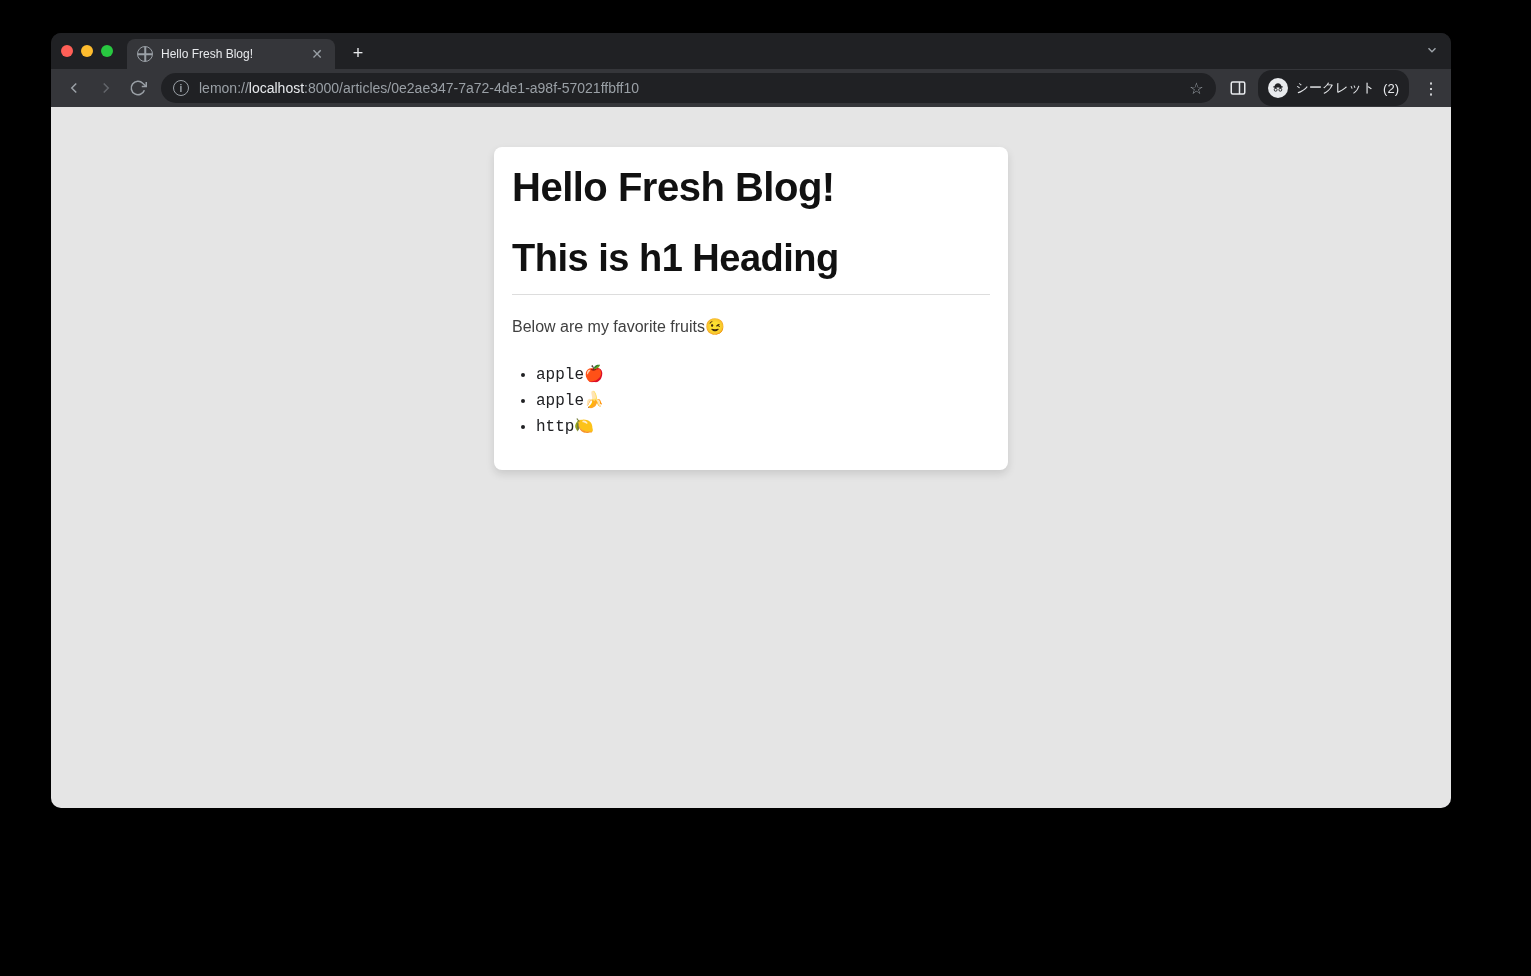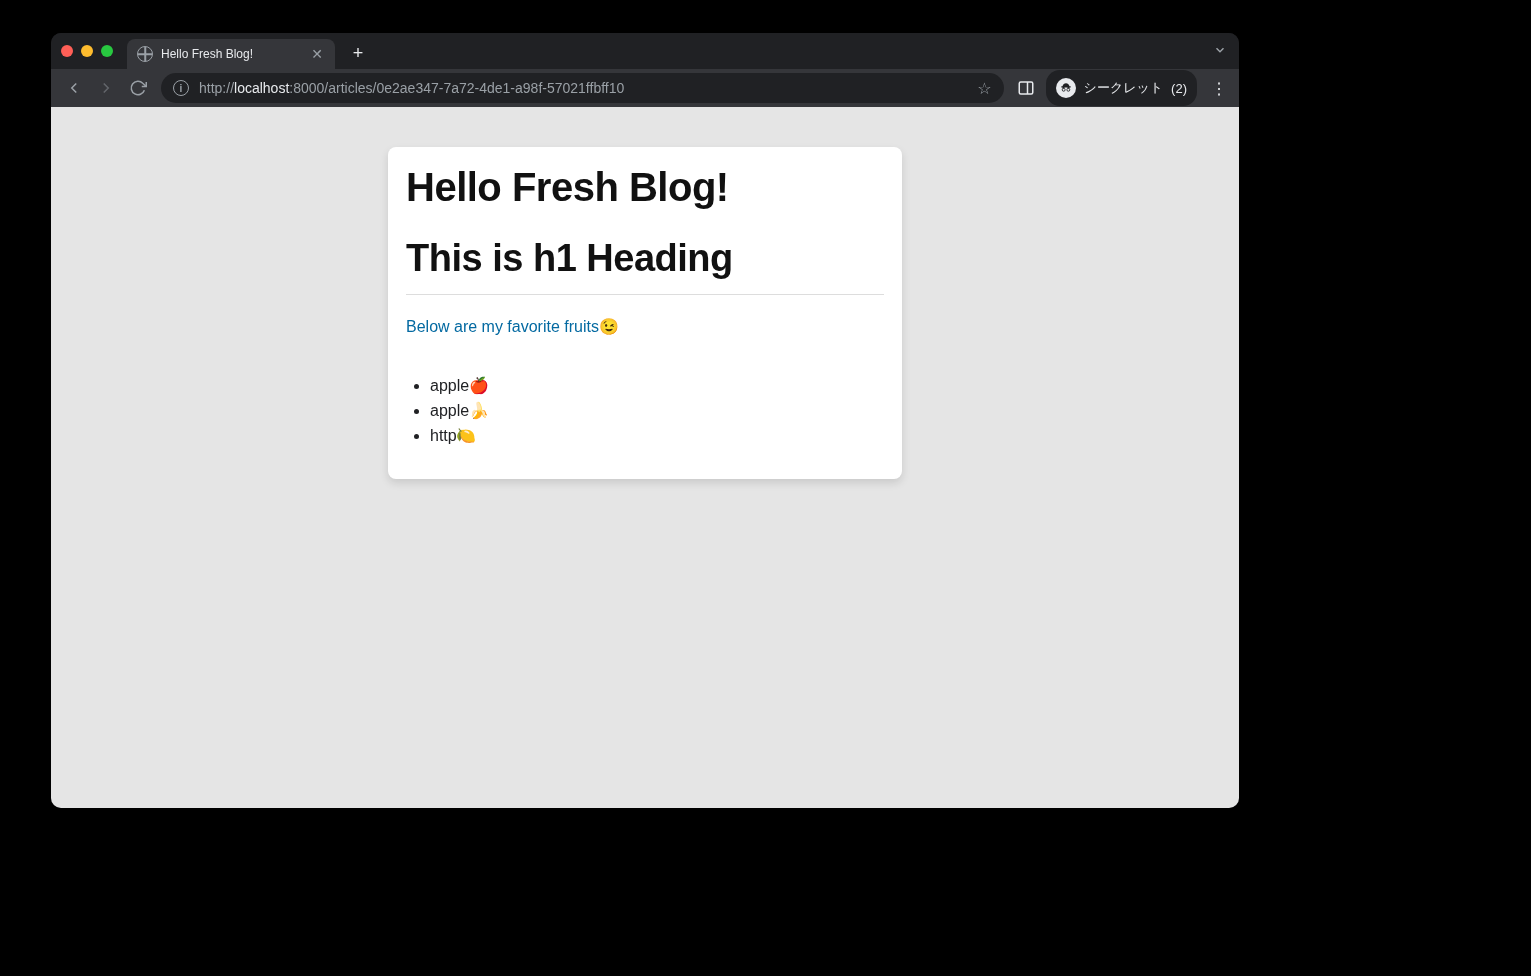--- a/index.html
+++ b/index.html
@@ -7,21 +7,21 @@
       font-family: -apple-system, BlinkMacSystemFont, "Segoe UI", Helvetica, Arial, sans-serif;
       background: #000;
       width: 1531px;
       height: 976px;
       overflow: hidden;
     }
     .browser-window {
       position: absolute;
       left: 51px;
       top: 33px;
-      width: 1188px;
+      width: 1400px;
       height: 775px;
       background: #202124;
       border-radius: 10px;
       overflow: hidden;
       box-shadow: 0 10px 40px rgba(0,0,0,0.5);
     }
     .tab-bar {
       height: 36px;
       background: #202124;
       display: flex;
@@ -203,26 +203,27 @@
       font-size: 38px;
       font-weight: 800;
       color: #111;
       margin-top: 28px;
       padding-bottom: 14px;
       border-bottom: 1px solid #ddd;
       letter-spacing: -0.5px;
     }
     .post-intro {
       font-size: 16px;
-      color: #0369a1;
+      color: #404040;
       margin-top: 22px;
     }
     .fruit-list {
-      margin-top: 40px;
+      margin-top: 28px;
       padding-left: 24px;
+      font-family: Liberation Mono, monospace;
     }
     .fruit-list li {
       font-size: 16px;
       color: #202124;
       margin-bottom: 6px;
     }
   </style>
 </head>
 <body>
 
@@ -260,21 +261,21 @@
     </div>
     <div class="nav-btn">
       <svg viewBox="0 0 24 24" fill="none" stroke="currentColor" stroke-width="2">
           <path d="M23 4v6h-6"></path>
           <path d="M20.49 15a9 9 0 1 1-2.12-9.36L23 10"></path>
         </svg>
     </div>
     <div class="address-bar">
       <div class="site-info-icon">i</div>
       <div class="url-text">
-        <span>http://</span><span class="url-host">localhost</span><span>:8000/articles/0e2ae347-7a72-4de1-a98f-57021ffbff10</span>
+        <span>lemon://</span><span class="url-host">localhost</span><span>:8000/articles/0e2ae347-7a72-4de1-a98f-57021ffbff10</span>
       </div>
       <div class="star-icon">☆</div>
     </div>
     <div class="toolbar-right">
       <div class="tb-icon">
         <svg width="18" height="18" viewBox="0 0 24 24" fill="none" stroke="currentColor" stroke-width="2">
             <rect x="3" y="4" width="18" height="16" rx="2"></rect>
             <line x1="14" y1="4" x2="14" y2="20"></line>
           </svg>
       </div>

